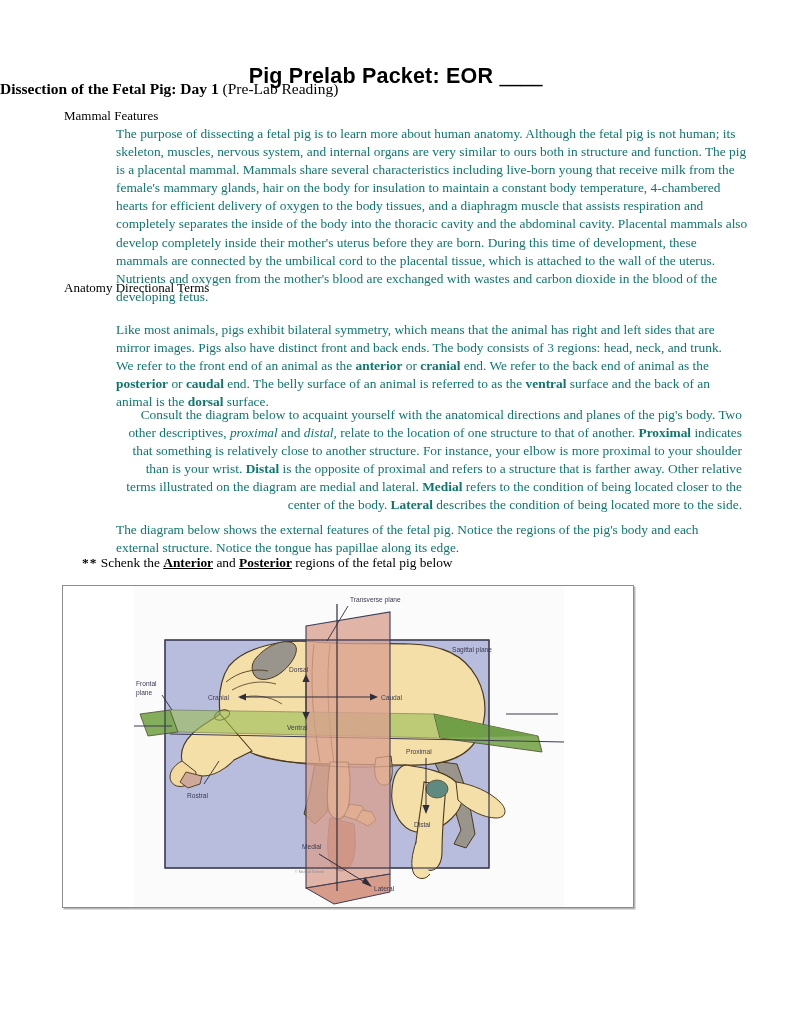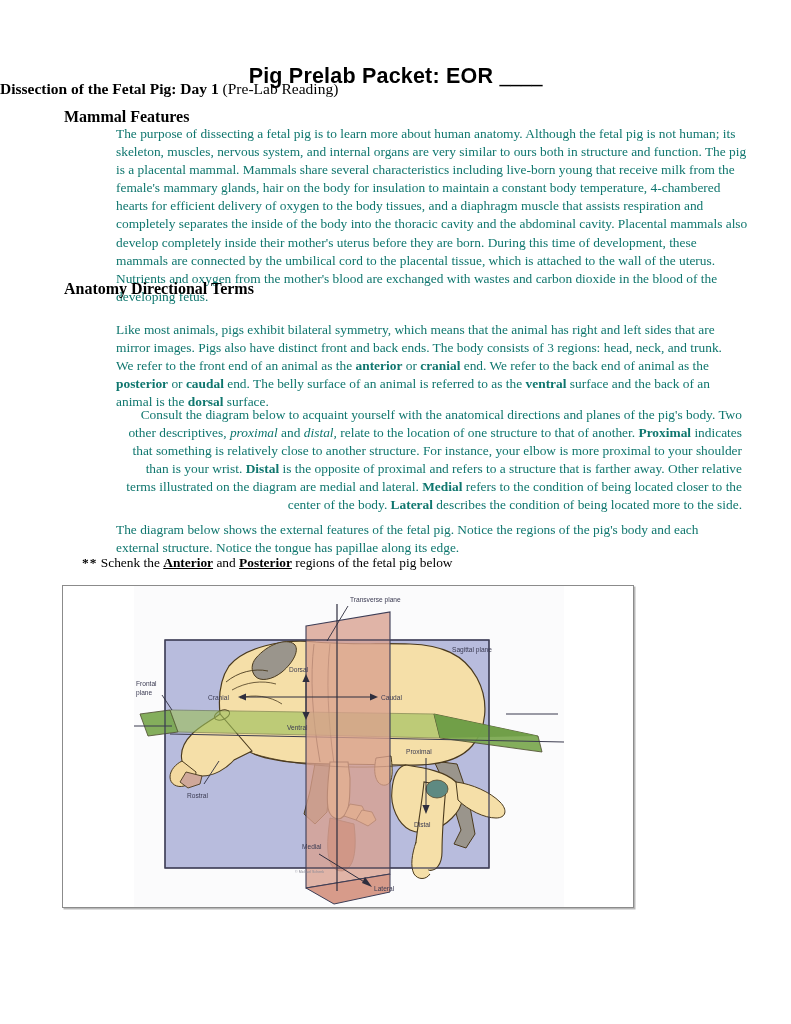--- a/index.html
+++ b/index.html
@@ -44,22 +44,22 @@
   .doc-subtitle {
     position: absolute;
     left: 0; top: 80px;
     width: 791px;
     font-size: 15.5px;
   }
   .doc-subtitle .b { font-weight: bold; }
 
   .section-head {
     position: absolute;
-    font-weight: bold;
-    font-size: 16px;
+    font-weight: normal;
+    font-size: 13px;
   }
   #sec-mammal { left: 64px; top: 108px; }
   #sec-anatomy { left: 64px; top: 280px; }
 
   
   .para {
     position: absolute;
     font-size: 13.4px;
     line-height: 18.1px;
     text-align: left;

